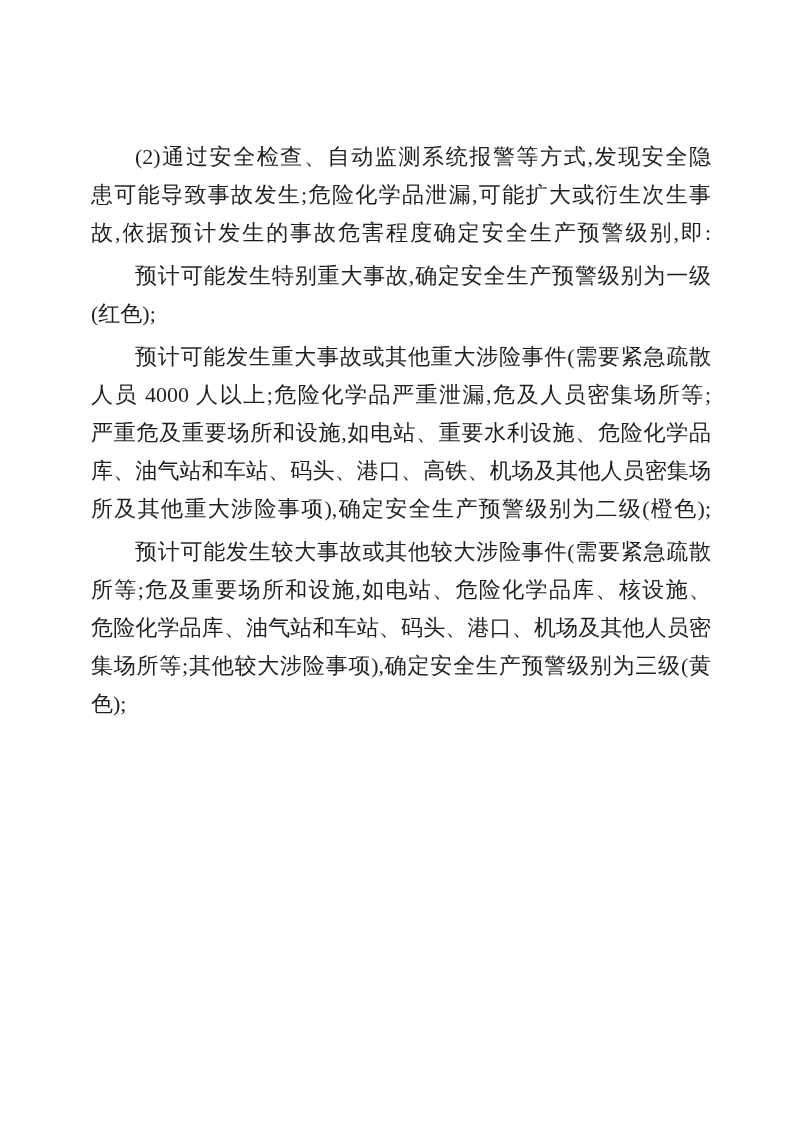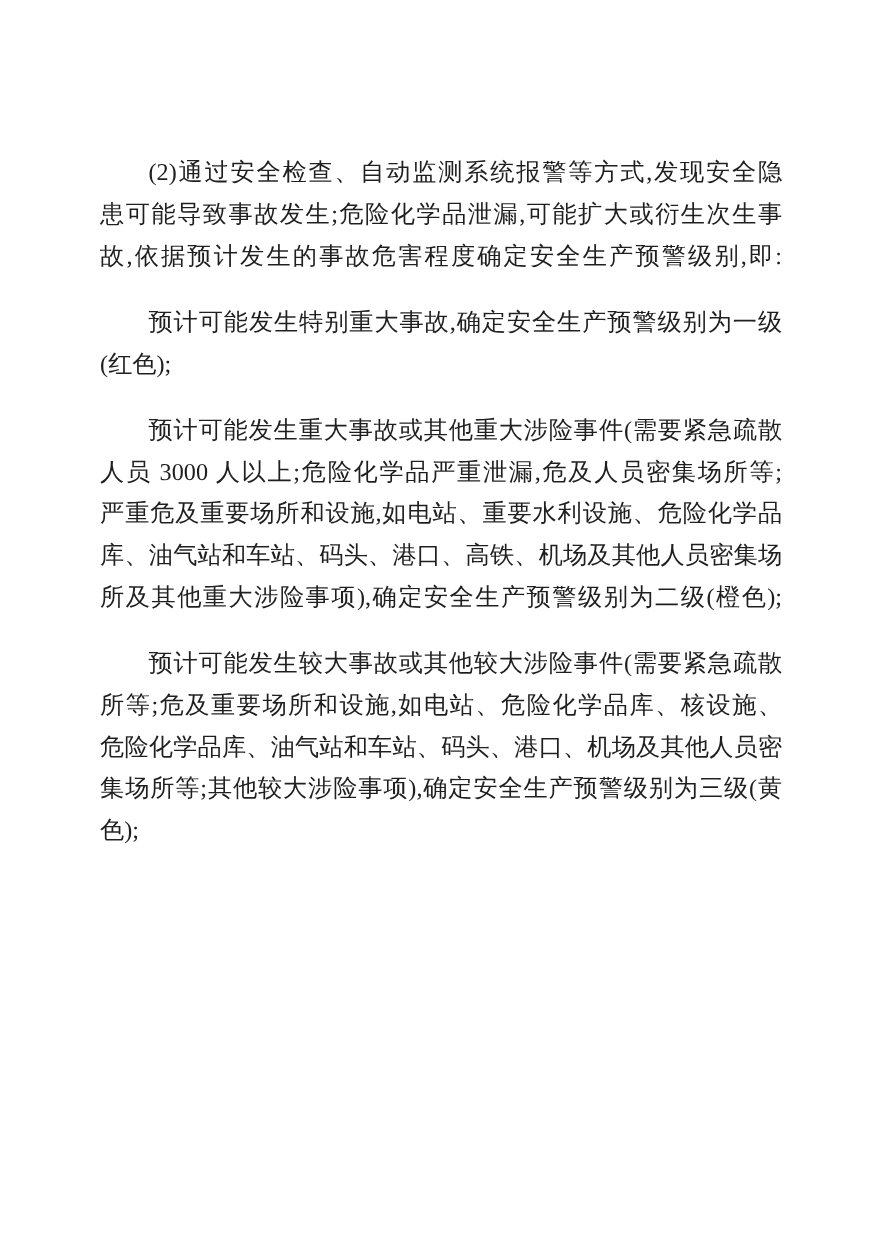--- a/index.html
+++ b/index.html
@@ -21,21 +21,21 @@
     left: 91px;
     top: 138px;
     width: 620px;
     font-size: 22px;
     line-height: 38px;
   }
   .paragraph {
     margin: 0;
   }
   .paragraph + .paragraph {
-    margin-top: 22px;
+    margin-top: 5px;
   }
   .line {
     text-align: justify;
     white-space: normal;
   }
   .line.fill {
     text-align-last: justify;
   }
   .line.indent {
     text-indent: 2em;
@@ -59,21 +59,21 @@
         <div class="line fill indent">(2)通过安全检查、自动监测系统报警等方式,发现安全隐</div>
         <div class="line fill">患可能导致事故发生;危险化学品泄漏,可能扩大或衍生次生事</div>
         <div class="line fill">故,依据预计发生的事故危害程度确定安全生产预警级别,即:</div>
       </div>
       <div class="paragraph">
         <div class="line fill indent">预计可能发生特别重大事故,确定安全生产预警级别为一级</div>
         <div class="line">(红色);</div>
       </div>
       <div class="paragraph">
         <div class="line fill indent">预计可能发生重大事故或其他重大涉险事件(需要紧急疏散</div>
-        <div class="line fill">人员 3000 人以上;危险化学品严重泄漏,危及人员密集场所等;</div>
+        <div class="line fill">人员 4000 人以上;危险化学品严重泄漏,危及人员密集场所等;</div>
         <div class="line fill">严重危及重要场所和设施,如电站、重要水利设施、危险化学品</div>
         <div class="line fill">库、油气站和车站、码头、港口、高铁、机场及其他人员密集场</div>
         <div class="line fill">所及其他重大涉险事项),确定安全生产预警级别为二级(橙色);</div>
       </div>
       <div class="paragraph">
         <div class="line fill indent">预计可能发生较大事故或其他较大涉险事件(需要紧急疏散</div>
         <div class="line fill">所等;危及重要场所和设施,如电站、危险化学品库、核设施、</div>
         <div class="line fill">危险化学品库、油气站和车站、码头、港口、机场及其他人员密</div>
         <div class="line fill">集场所等;其他较大涉险事项),确定安全生产预警级别为三级(黄</div>
         <div class="line">色);</div>

